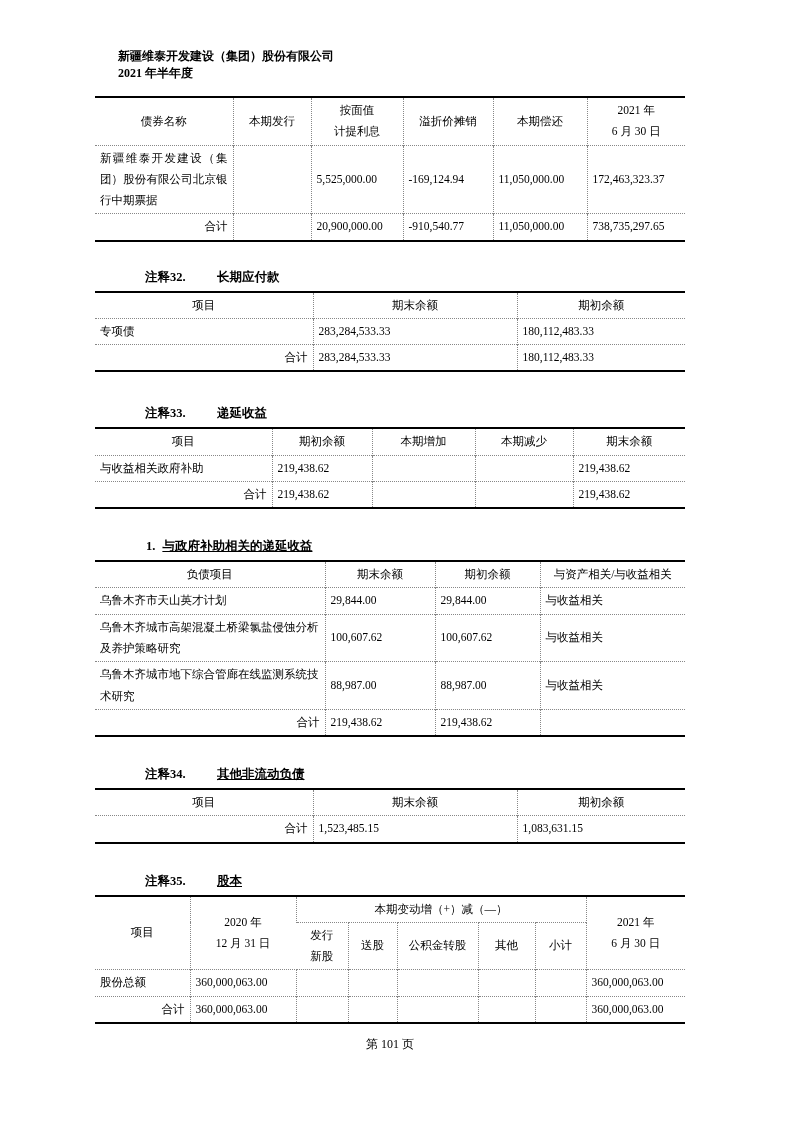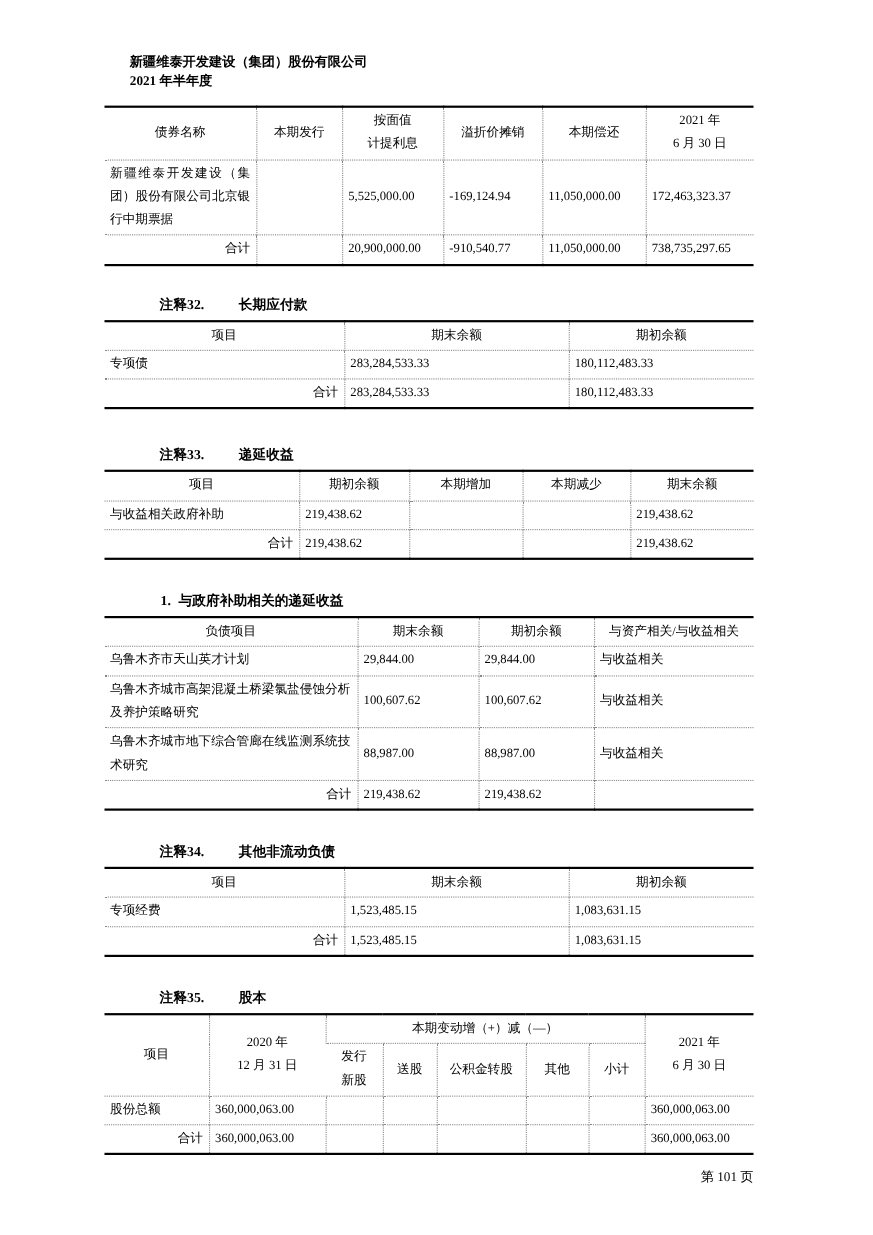--- a/index.html
+++ b/index.html
@@ -45,23 +45,23 @@
   .num { text-align: left; }
   .label { text-align: left; }
   .label-just { text-align: justify; text-justify: inter-ideograph; }
   .total { text-align: right; }
   .pre { white-space: pre-line; }
   .indent { padding-left: 9px; }
 
   .tbl-bonds { margin-top: 14px; }
   .after-heading { margin-top: 0; }
   .h-gap-lg { margin-top: 32px; }
-  .h-gap-md { margin-top: 28px; }
-
-  .doc-footer { margin-top: 12px; text-align: right; font-size: 12px; }
+  .h-gap-md { margin-top: 28px; text-decoration: underline; }
+
+  .doc-footer { margin-top: 12px; text-align: center; font-size: 12px; }
 </style>
 </head>
 <body>
 
 <div class="page">
   <div class="content">
 
     <div class="doc-header">
       <div>新疆维泰开发建设（集团）股份有限公司</div>
       <div>2021 年半年度</div>
@@ -223,25 +223,20 @@
           <col style="width:204px">
           <col style="width:168px">
         </colgroup>
       <tbody>
           <tr style="height:26px">
         <td class="th">项目</td>
         <td class="th">期末余额</td>
         <td class="th">期初余额</td>
       </tr>
       <tr style="height:23px">
-        <td class="label">专项经费</td>
-        <td class="num">1,523,485.15</td>
-        <td class="num">1,083,631.15</td>
-      </tr>
-      <tr style="height:23px">
         <td class="total">合计</td>
         <td class="num">1,523,485.15</td>
         <td class="num">1,083,631.15</td>
       </tr>
     </tbody>
       </table>
 
     <div class="note-heading h-gap-md">
       <span class="note-num">注释35.</span><span class="note-title">股本</span>
     </div>

